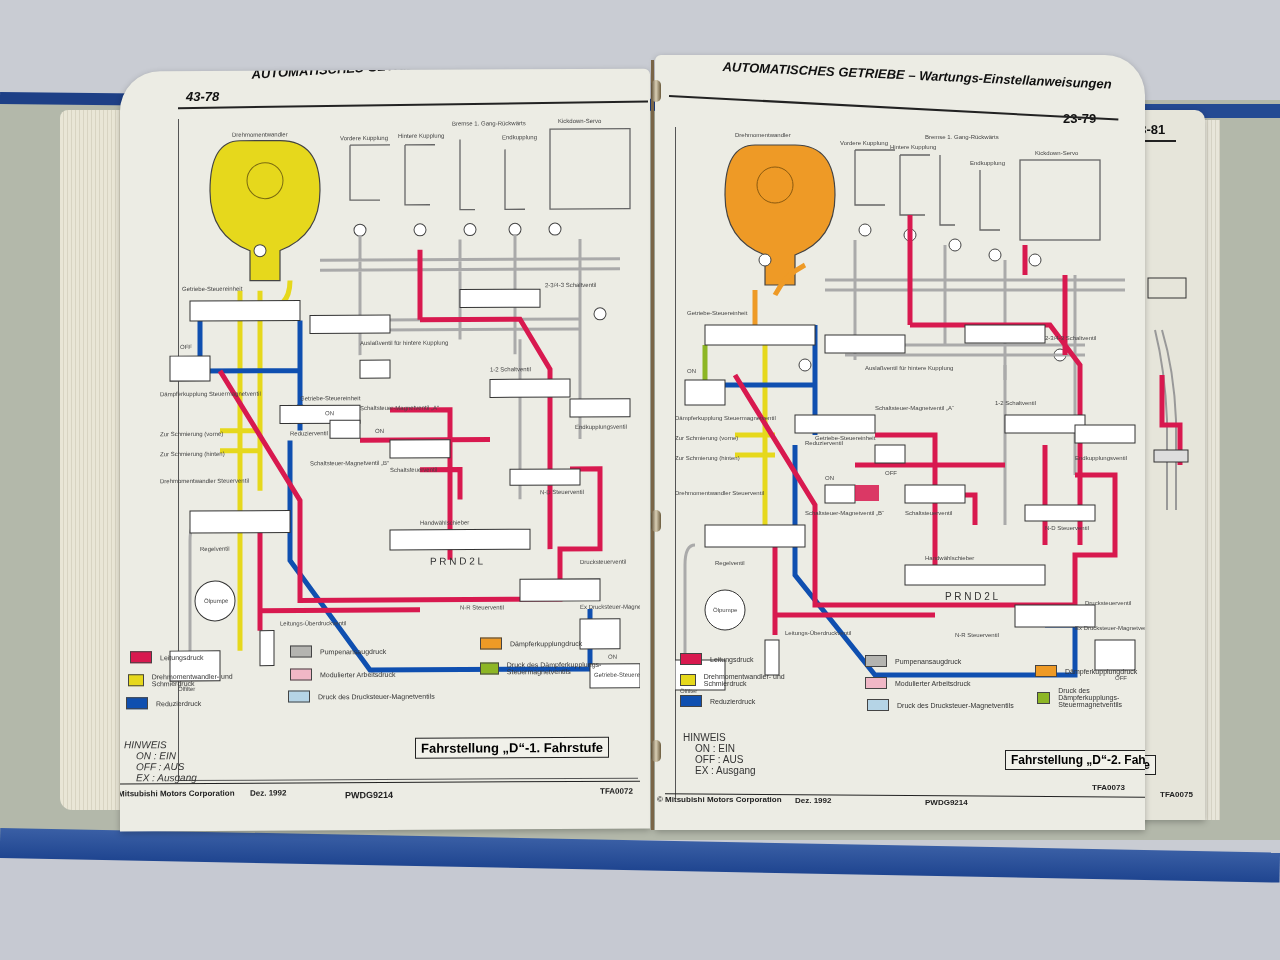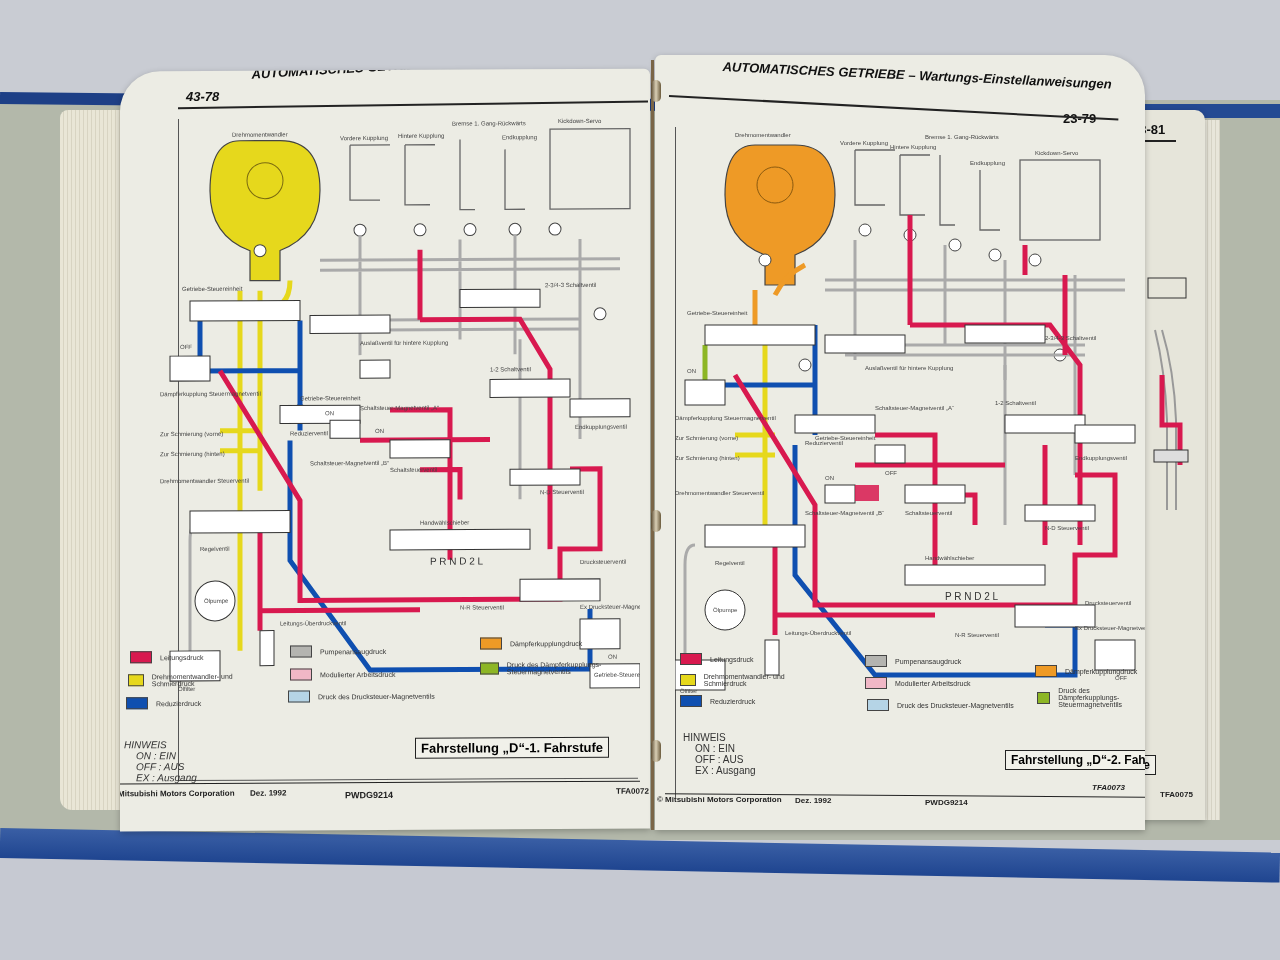--- a/index.html
+++ b/index.html
@@ -201,21 +201,21 @@
         </div>
     </div>
 
     <div class="note" style="left:4px;top:668px;font-style:italic;">
       <div>HINWEIS</div>
       <div class="row">ON : EIN</div>
       <div class="row">OFF : AUS</div>
       <div class="row">EX : Ausgang</div>
     </div>
     <div class="title-box" style="left:295px;top:668px;">Fahrstellung „D“-1. Fahrstufe</div>
-    <div class="footer" style="left:480px;top:718px;margin-left:16px;">TFA0072</div>
+    <div class="footer" style="left:480px;top:718px;">TFA0072</div>
     <div class="rule" style="left:0;top:712px;width:520px;height:1px;"></div>
     <div class="footer" style="left:-10px;top:718px;">© Mitsubishi Motors Corporation</div>
     <div class="footer" style="left:130px;top:718px;">Dez. 1992</div>
     <div class="footer" style="left:225px;top:720px;font-size:9px;">PWDG9214</div>
   </div>
 
   <div class="page right">
     <div class="hdr" style="left:68px;top:4px;transform:rotate(2.6deg);transform-origin:left top;">AUTOMATISCHES GETRIEBE – Wartungs-Einstellanweisungen</div>
     <div class="pnum" style="left:408px;top:56px;">23-79</div>
     <div class="rule" style="left:14px;top:40px;width:450px;transform:rotate(3deg);transform-origin:left;"></div>
@@ -355,21 +355,21 @@
     </div>
 
     <div class="note" style="left:28px;top:677px;">
       <div>HINWEIS</div>
       <div class="row">ON : EIN</div>
       <div class="row">OFF : AUS</div>
       <div class="row">EX : Ausgang</div>
     </div>
     <div class="title-box" style="left:350px;top:695px;font-size:12px;">Fahrstellung „D“-2. Fahrstufe</div>
     <div class="rule" style="left:10px;top:740px;width:480px;height:1px;transform:rotate(0.4deg);"></div>
-    <div class="footer" style="left:437px;top:728px;font-style:italic;">TFA0073</div>
+    <div class="footer" style="left:437px;top:728px;">TFA0073</div>
     <div class="footer" style="left:2px;top:740px;">© Mitsubishi Motors Corporation</div>
     <div class="footer" style="left:140px;top:741px;">Dez. 1992</div>
     <div class="footer" style="left:270px;top:743px;">PWDG9214</div>
   </div>
 
   <div class="spine"></div>
   <div class="ring" style="left:651px;top:80px;"></div>
   <div class="ring" style="left:651px;top:510px;"></div>
   <div class="ring" style="left:651px;top:740px;"></div>
 </div>

